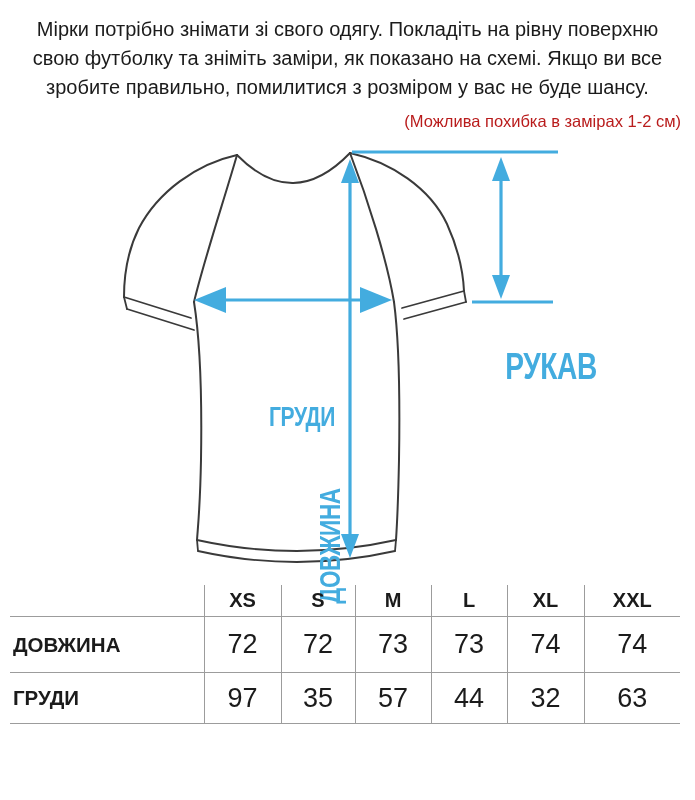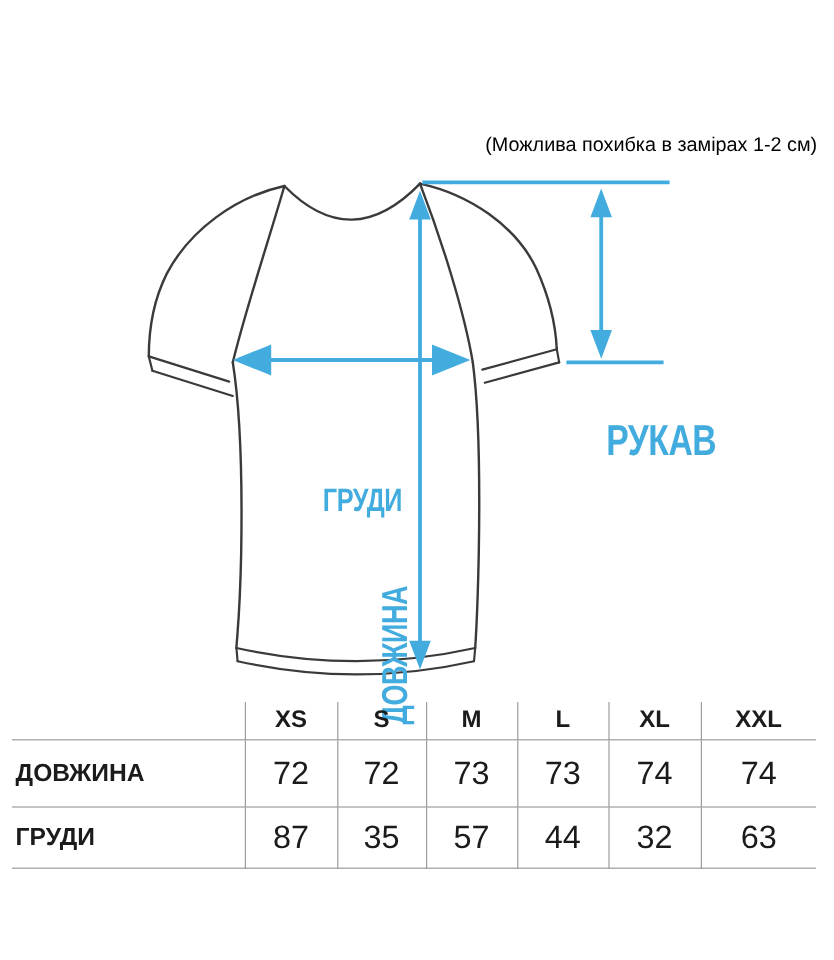--- a/index.html
+++ b/index.html
@@ -14,21 +14,21 @@
   .intro {
     position:absolute; top:15px; left:0; width:695px;
     text-align:center; font-size:20px; line-height:29px;
     color:#1b1b1b; font-weight:400;
   }
   .intro-line { display:block; }
 
   
   .note {
     position:absolute; top:112px; right:14px;
-    font-size:16.5px; color:#000000; font-weight:400;
+    font-size:16.5px; color:#b91c1c; font-weight:400;
   }
 
   
   .diagram { position:absolute; top:140px; left:0; width:695px; height:445px; }
   .diagram svg { position:absolute; top:0; left:0; }
 
   .measure-label {
     position:absolute; color:#43ACDF; font-weight:700;
     white-space:nowrap; letter-spacing:-0.5px;
   }
@@ -61,20 +61,25 @@
   }
   .r1 td { height:55px; }
   .r2 td { height:47px; }
   .r3 td { height:50px; }
 </style>
 </head>
 <body>
 
 <div class="page">
 
+  <div class="intro">
+    <span class="intro-line">Мірки потрібно знімати зі свого одягу. Покладіть на рівну поверхню</span>
+    <span class="intro-line">свою футболку та зніміть заміри, як показано на схемі. Якщо ви все</span>
+    <span class="intro-line">зробите правильно, помилитися з розміром у вас не буде шансу.</span>
+  </div>
 
   <div class="note">(Можлива похибка в замірах 1-2 см)</div>
 
   <div class="diagram">
     <svg width="695" height="445" viewBox="0 0 695 445">
 
       <g fill="none" stroke="#3A3A3A" stroke-width="2" stroke-linecap="round" stroke-linejoin="round">
 
         <path d="M 237,15 Q 293,72 350,13"></path>
 
@@ -157,21 +162,21 @@
         <td class="row-label">ДОВЖИНА</td>
         <td class="val">72</td>
         <td class="val">72</td>
         <td class="val">73</td>
         <td class="val">73</td>
         <td class="val">74</td>
         <td class="val">74</td>
       </tr>
       <tr class="r3">
         <td class="row-label">ГРУДИ</td>
-        <td class="val">87</td>
+        <td class="val">97</td>
         <td class="val">35</td>
         <td class="val">57</td>
         <td class="val">44</td>
         <td class="val">32</td>
         <td class="val">63</td>
       </tr>
     </tbody>
   </table>
 
 </div>

